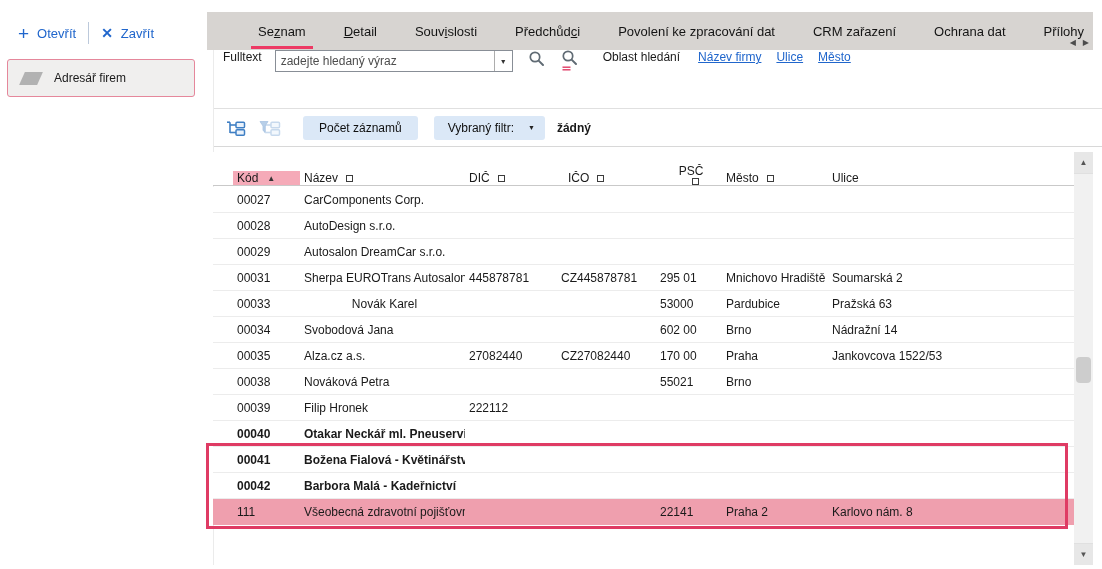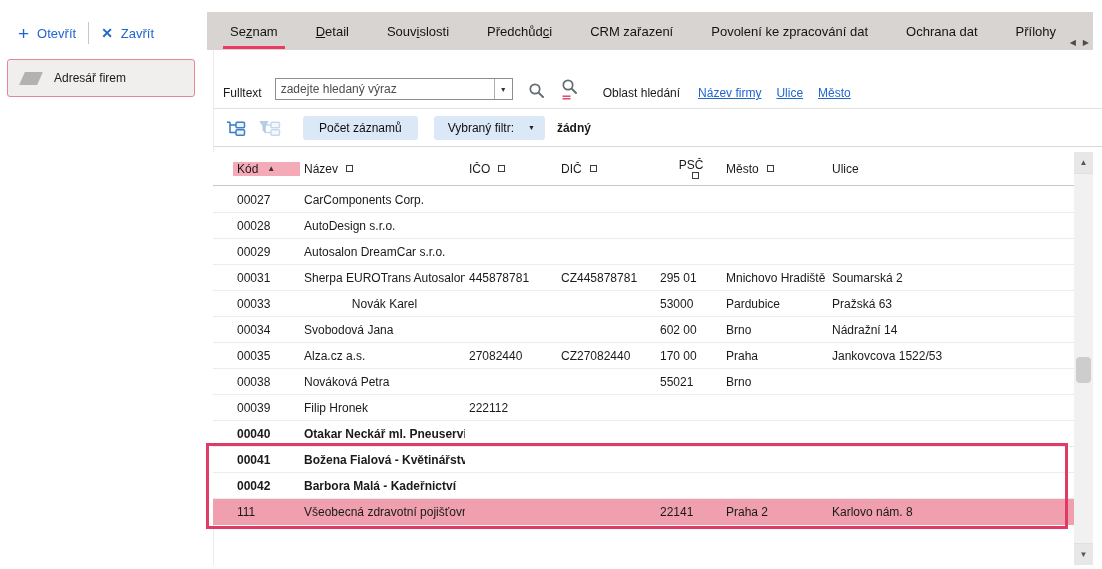--- a/index.html
+++ b/index.html
@@ -27,31 +27,31 @@
   }
   .parallelogram { width: 18px; height: 13px; background: #b2b2b2; transform: skewX(-24deg); }
 
   
   .main { position: absolute; left: 207px; top: 0; width: 895px; height: 569px; }
   .panel-edge { position: absolute; left: 6px; top: 50px; width: 1px; height: 515px; background: #ebebeb; }
 
   
   .tabstrip {
     position: absolute; left: 0; top: 12px; width: 886px; height: 38px;
-    background: #d7d4d1; display: flex; align-items: center; overflow: hidden;
+    background: #d7d4d1; display: flex; align-items: center; overflow: hidden; padding-left: 28px;
   }
   .tabs-inner { display: flex; align-items: center; height: 100%; margin-left: 4px; white-space: nowrap; }
   .tab { position: relative; padding: 0 19px; font-size: 13px; color: #141414; height: 100%; display: flex; align-items: center; cursor: pointer; }
   .tab .u { text-decoration: underline; }
   .tab.active::after { content: ""; position: absolute; left: 12px; right: 12px; bottom: 1px; height: 3px; background: #ed3a64; }
   .tab-scroll { position: absolute; right: 4px; bottom: 1px; font-size: 8px; color: #4c4c4c; display: flex; gap: 7px; }
   .tab-scroll span { cursor: pointer; }
 
   
-  .search-row { position: absolute; left: 7px; top: 50px; width: 888px; height: 50px; background: #fff; display: flex; align-items: flex-end; }
+  .search-row { position: absolute; left: 7px; top: 50px; width: 888px; height: 50px; background: #fff; display: flex; align-items: flex-start; }
   .fulltext-label { margin-left: 9px; }
   .combo { display: flex; width: 238px; height: 22px; border: 1px solid #888e96; background: #fff; margin-left: 13px; }
   .combo input { flex: 1; border: none; outline: none; padding: 0 5px; font: 12px "Liberation Sans", sans-serif; color: #222; min-width: 0; }
   .combo input::placeholder { color: #4d4d4d; }
   .combo-arrow { width: 18px; display: flex; align-items: center; justify-content: center; font-size: 7px; color: #333; border-left: 1px solid #adadad; cursor: pointer; }
   .mag-btn { margin-left: 15px; cursor: pointer; display: flex; align-items: center; }
   .scope-label { margin-left: 24px; }
   .scope-links { display: flex; gap: 15px; margin-left: 18px; }
   .scope-links a { color: #2066cc; text-decoration: underline; cursor: pointer; }
 
@@ -67,21 +67,21 @@
     margin-left: 22px; background: #dbe8f7; border-radius: 3px; height: 24px;
     padding: 0 16px; display: flex; align-items: center; cursor: pointer; color: #101010;
   }
   .tb-select { margin-left: 16px; gap: 14px; padding: 0 10px 0 14px; }
   .tb-select .arr { font-size: 7px; color: #222; }
   .filter-value { margin-left: 12px; font-weight: bold; }
 
   
   .thead {
     position: absolute; left: 6px; top: 152px; width: 861px; height: 34px;
-    display: flex; align-items: center; border-bottom: 1px solid #c9c9c9; background: #fff;
+    display: flex; align-items: flex-end; border-bottom: 1px solid #c9c9c9; background: #fff;
   }
   .hcell { display: flex; align-items: center; padding-left: 4px; overflow: hidden; white-space: nowrap; cursor: pointer; }
   .hcell.sorted { background: #f5aab8; }
   .sort-ico { font-size: 8px; margin-left: 9px; color: #333; }
   .fbox { display: inline-block; width: 7px; height: 7px; border: 1px solid #3c3c3c; background: #fff; margin-left: 8px; flex: none; }
 
   .tbody { position: absolute; left: 6px; top: 187px; width: 861px; }
   .row { display: flex; height: 26px; align-items: center; border-bottom: 1px solid #ececec; background: #fff; cursor: pointer; }
   .row.bold { font-weight: bold; }
   .row.selected { background: #ef9fae; border-bottom-color: #ef9fae; }
@@ -136,24 +136,24 @@
           <span>Souv</span>
           <span class="u">i</span>
           <span>slosti</span>
         </div>
         <div class="tab">
           <span>Předchůd</span>
           <span class="u">c</span>
           <span>i</span>
         </div>
         <div class="tab">
+          <span>Povolení ke zpracování dat</span>
+        </div>
+        <div class="tab">
           <span>CRM zařazení</span>
-        </div>
-        <div class="tab">
-          <span>Povolení ke zpracování dat</span>
         </div>
         <div class="tab">
           <span>Ochrana dat</span>
         </div>
         <div class="tab">
           <span>Přílohy</span>
         </div>
       </div>
   </div>
   <div class="tab-scroll" style="position:absolute; right:13px; top:38px;">
@@ -223,26 +223,26 @@
   <div class="thead" id="thead">
       <div class="hcell" style="width: 20px;"></div>
       <div class="hcell sorted" style="width: 67px;">
         <span>Kód</span>
         <span class="sort-ico">▲</span>
       </div>
       <div class="hcell" style="width: 165px;">
         <span>Název</span>
         <span class="fbox"></span>
       </div>
+      <div class="hcell" style="width: 99px;">
+        <span>DIČ</span>
+        <span class="fbox"></span>
+      </div>
       <div class="hcell" style="width: 92px;">
         <span>IČO</span>
-        <span class="fbox"></span>
-      </div>
-      <div class="hcell" style="width: 99px;">
-        <span>DIČ</span>
         <span class="fbox"></span>
       </div>
       <div class="hcell" style="width: 66px; flex-direction: column;">
         <span>PSČ</span>
         <span class="fbox"></span>
       </div>
       <div class="hcell" style="width: 106px;">
         <span>Město</span>
         <span class="fbox"></span>
       </div>

